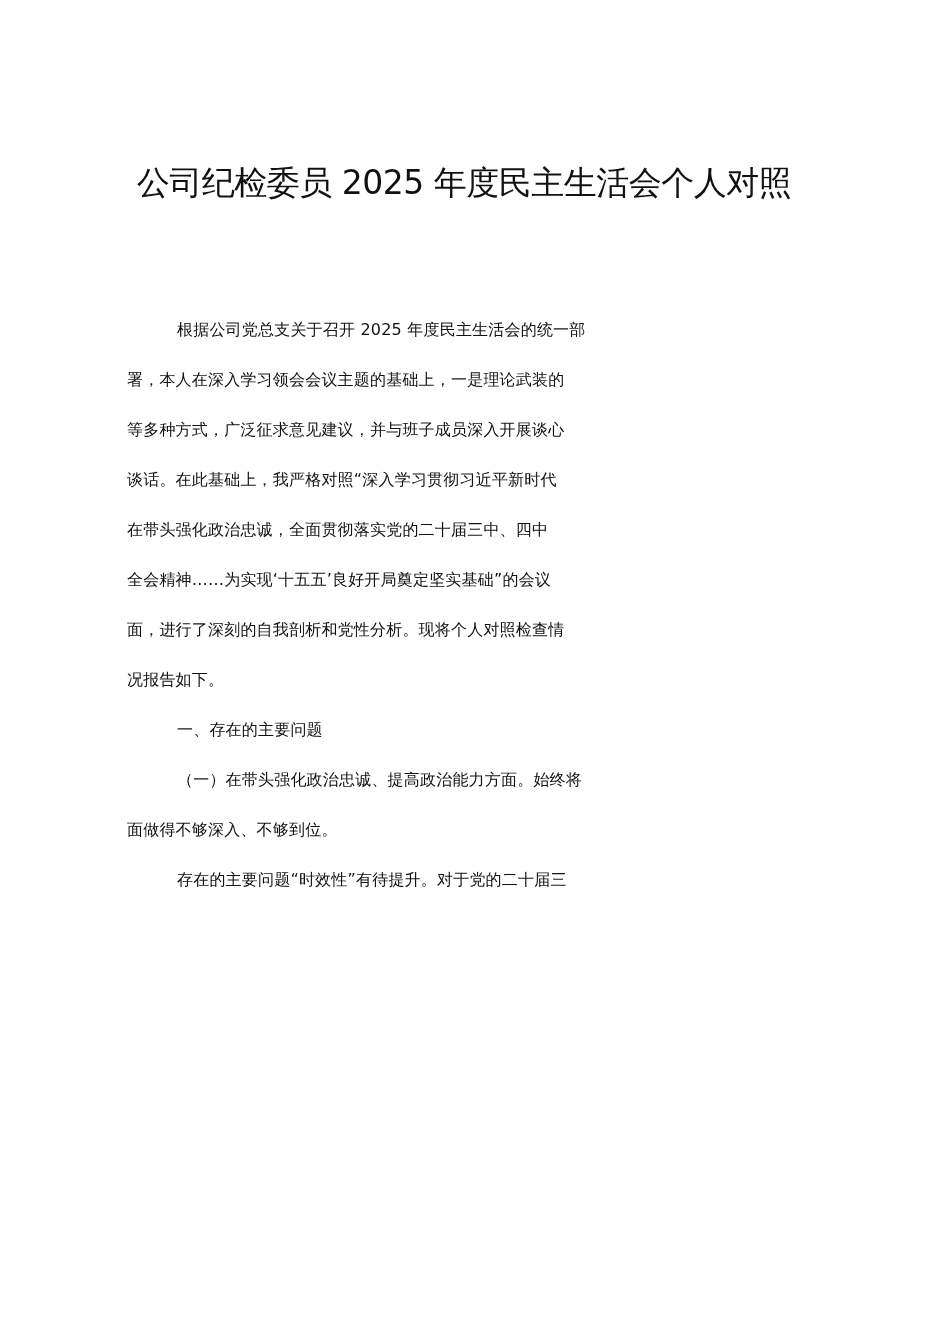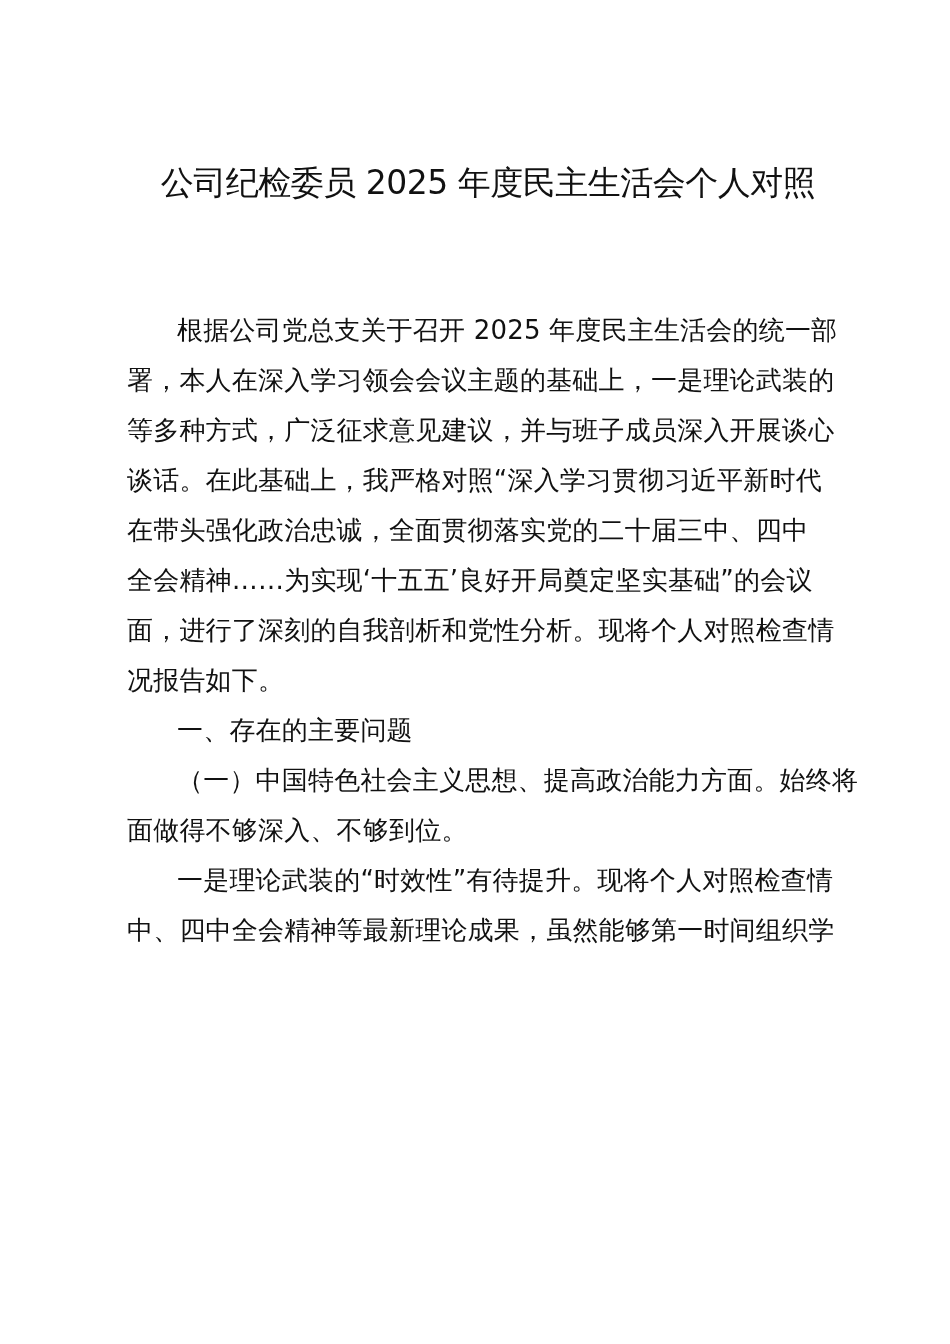--- a/index.html
+++ b/index.html
@@ -17,40 +17,40 @@
     }
     .page {
       position: absolute;
       left: 0; top: 0;
       width: 950px;
       height: 1344px;
       background: #ffffff;
     }
     .title {
       position: absolute;
-      left: 128px;
+      left: 104px;
       width: 720px;
       top: 158px;
       text-align: center;
       font-size: 33px;
       line-height: 50px;
       letter-spacing: -0.5px;
       margin: 0;
       font-weight: normal;
     }
     .title .tline { display: block; white-space: nowrap; }
     .body-text {
       position: absolute;
       left: 127px;
       width: 710px;
       top: 305px;
     }
     .para {
       margin: 0;
-      font-size: 26px;
+      font-size: 16px;
       line-height: 50px;
       letter-spacing: 0.2px;
     }
     .para .line {
       display: block;
       white-space: nowrap;
       height: 50px;
     }
     .para .line.indent { padding-left: 50px; }
   </style>
@@ -74,23 +74,22 @@
       <span class="line">全会精神……为实现‘十五五’良好开局奠定坚实基础”的会议</span>
       <span class="line">面，进行了深刻的自我剖析和党性分析。现将个人对照检查情</span>
       <span class="line">况报告如下。</span>
     </p>
 
     <p class="para">
       <span class="line indent">一、存在的主要问题</span>
     </p>
 
     <p class="para">
-      <span class="line indent">（一）中国特色社会主义思想、提高政治能力方面。始终将</span>
+      <span class="line indent">（一）在带头强化政治忠诚、提高政治能力方面。始终将</span>
       <span class="line">面做得不够深入、不够到位。</span>
     </p>
 
     <p class="para">
-      <span class="line indent">一是理论武装的“时效性”有待提升。现将个人对照检查情</span>
-      <span class="line">中、四中全会精神等最新理论成果，虽然能够第一时间组织学</span>
+      <span class="line indent">存在的主要问题“时效性”有待提升。对于党的二十届三</span>
     </p>
 
   </div>
 </div>
 
 </body></html>

